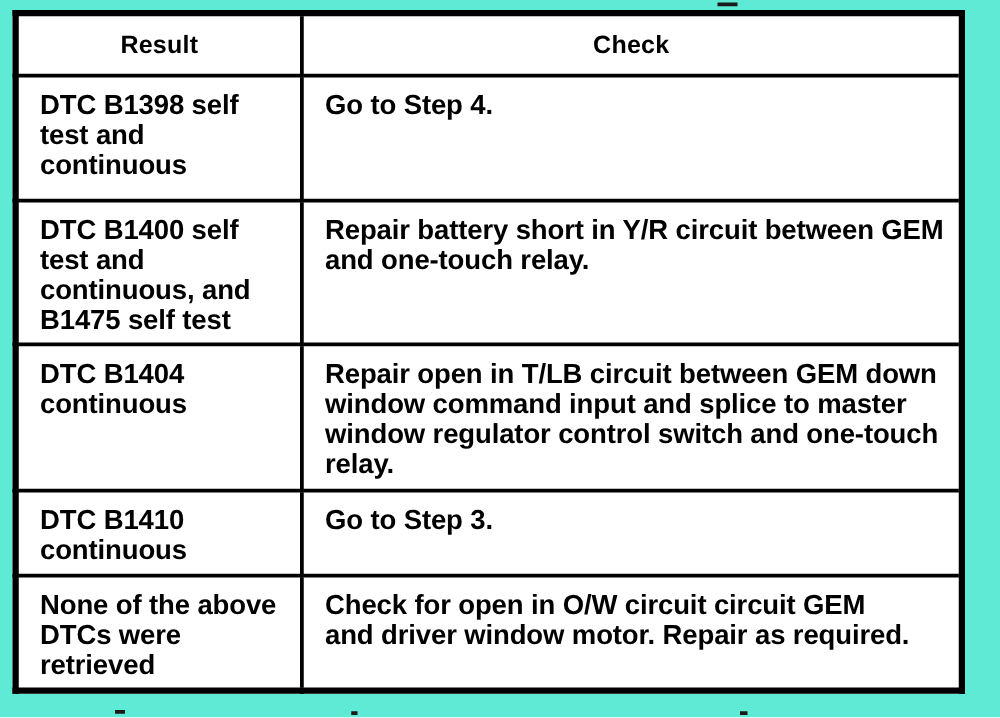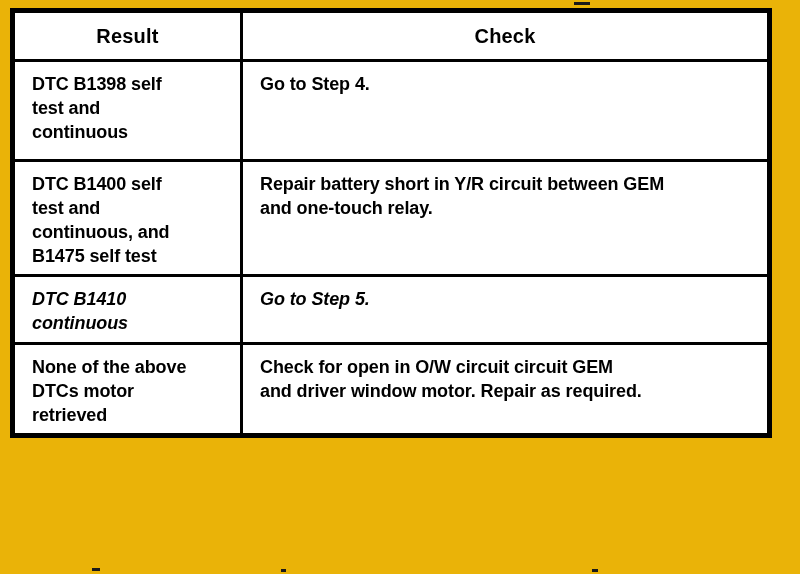--- a/index.html
+++ b/index.html
@@ -4,21 +4,21 @@
 <style>
   html, body {
     margin: 0;
     padding: 0;
     background: #ffffff;
   }
   .scan-page {
     position: relative;
     width: 800px;
     height: 574px;
-    background: #eab308;
+    background: #5eead4;
     overflow: hidden;
   }
   table.dtc-table {
     position: absolute;
     left: 10px;
     top: 8px;
     width: 762px;
     border-collapse: collapse;
     table-layout: fixed;
     background: #ffffff;
@@ -34,31 +34,31 @@
     font-weight: bold;
     font-size: 20px;
     height: 44px;
     text-align: center;
     vertical-align: middle;
     letter-spacing: 0.2px;
   }
   table.dtc-table td {
     font-family: "Liberation Sans", sans-serif;
     font-weight: bold;
-    font-size: 18px;
+    font-size: 22px;
     line-height: 24px;
     letter-spacing: -0.1px;
     vertical-align: top;
     padding: 10px 6px 6px 17px;
     white-space: pre-line;
   }
   tr.row-1 { height: 100px; }
   tr.row-2 { height: 114px; }
   tr.row-3 { height: 117px; }
-  tr.row-4 { height: 68px; font-style: italic; }
+  tr.row-4 { height: 68px; }
   tr.row-5 { height: 90px; }
   .speck {
     position: absolute;
     background: #1a1a1a;
   }
   .speck.s1 { left: 574px; top: 2px;  width: 16px; height: 3px; }
   .speck.s2 { left: 92px;  top: 568px; width: 8px;  height: 3px; }
   .speck.s3 { left: 281px; top: 569px; width: 5px;  height: 3px; }
   .speck.s4 { left: 592px; top: 569px; width: 6px;  height: 3px; }
 </style>
@@ -86,28 +86,36 @@
         <td>Go to Step 4.</td>
       </tr>
       <tr class="row-2">
         <td>DTC B1400 self
 test and
 continuous, and
 B1475 self test</td>
         <td>Repair battery short in Y/R circuit between GEM
 and one-touch relay.</td>
       </tr>
+      <tr class="row-3">
+        <td>DTC B1404
+continuous</td>
+        <td>Repair open in T/LB circuit between GEM down
+window command input and splice to master
+window regulator control switch and one-touch
+relay.</td>
+      </tr>
       <tr class="row-4">
         <td>DTC B1410
 continuous</td>
-        <td>Go to Step 5.</td>
+        <td>Go to Step 3.</td>
       </tr>
       <tr class="row-5">
         <td>None of the above
-DTCs motor
+DTCs were
 retrieved</td>
         <td>Check for open in O/W circuit circuit GEM
 and driver window motor. Repair as required.</td>
       </tr>
     </tbody>
   </table>
 
   <div class="speck s1"></div>
   <div class="speck s2"></div>
   <div class="speck s3"></div>

